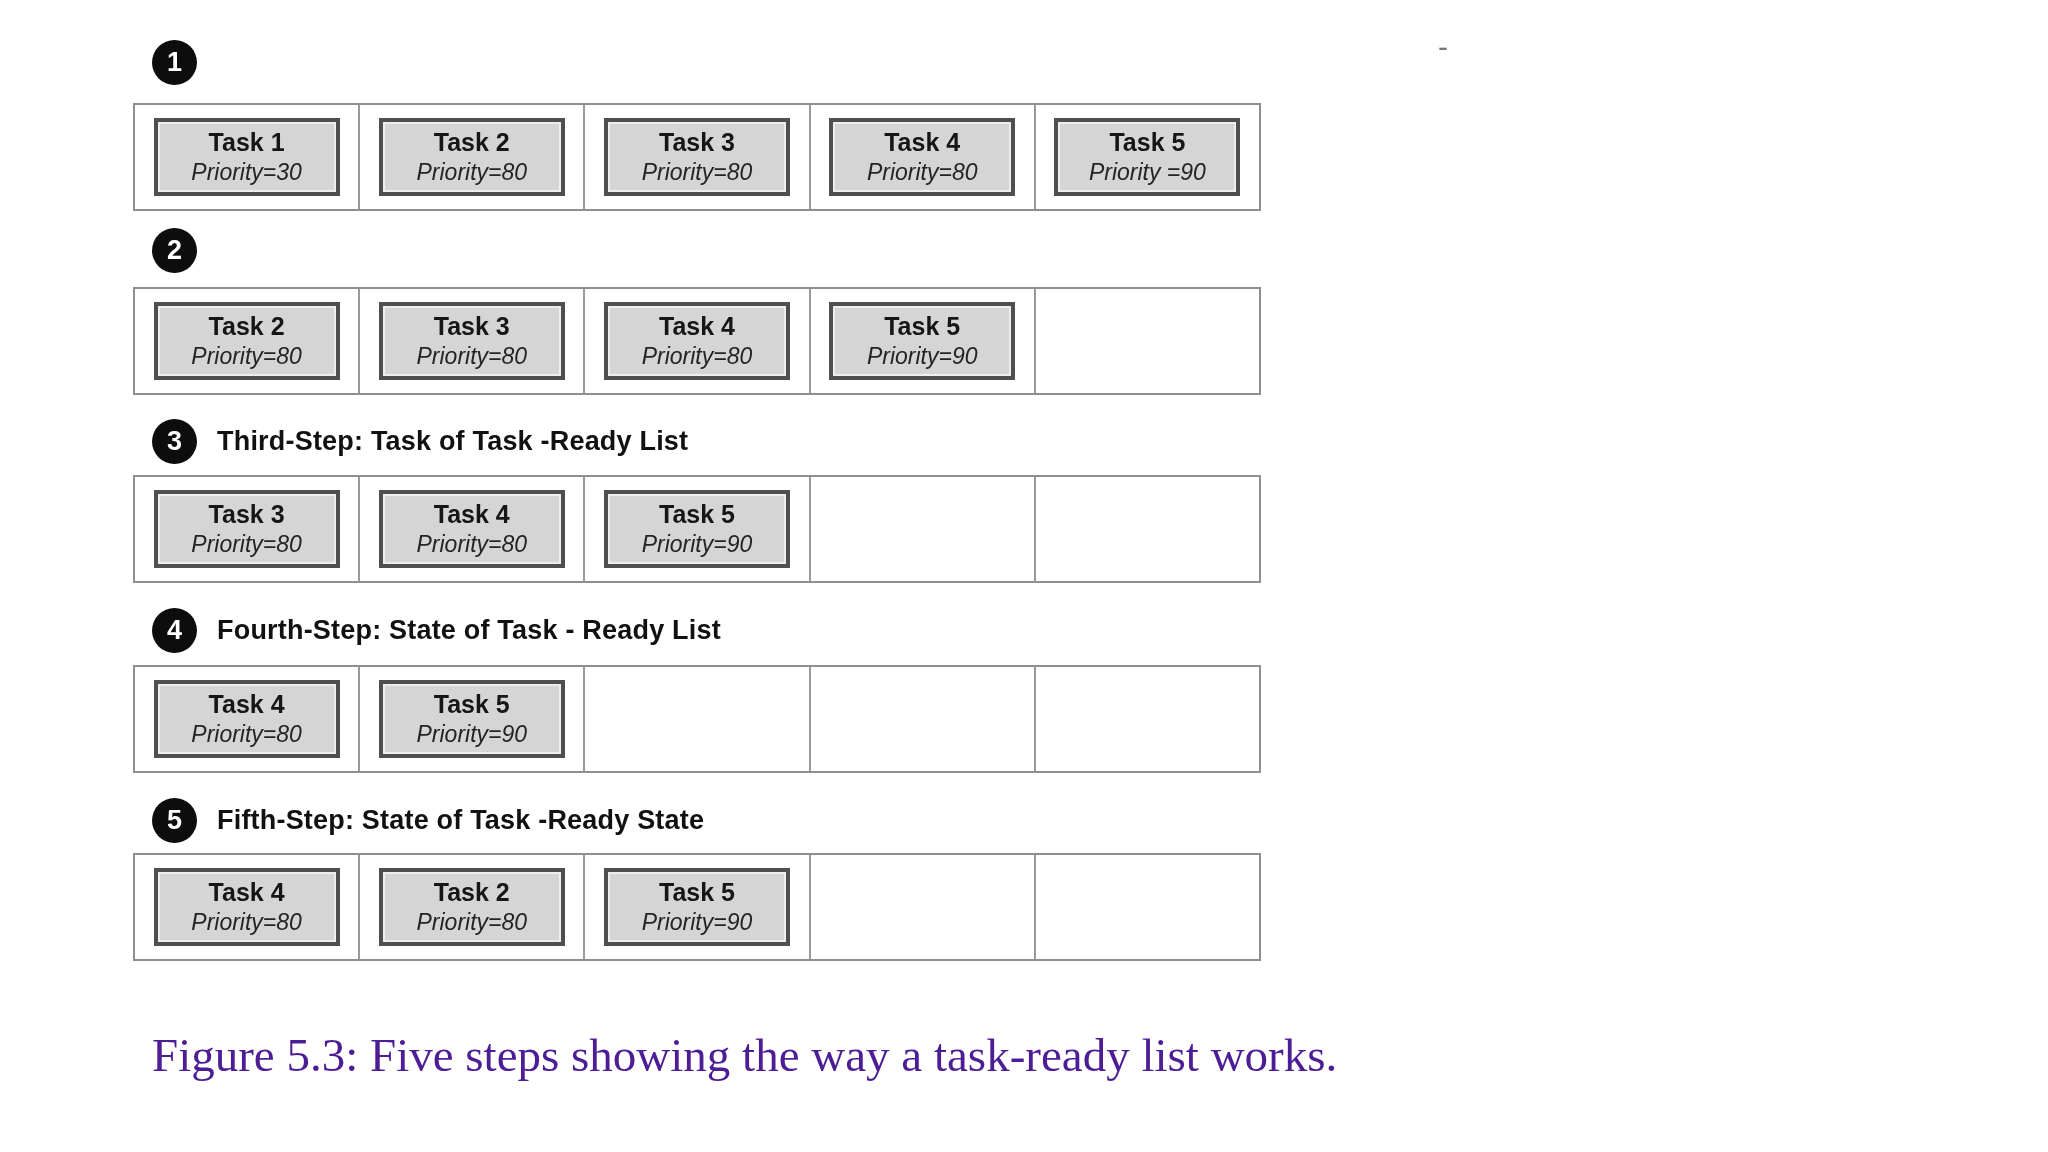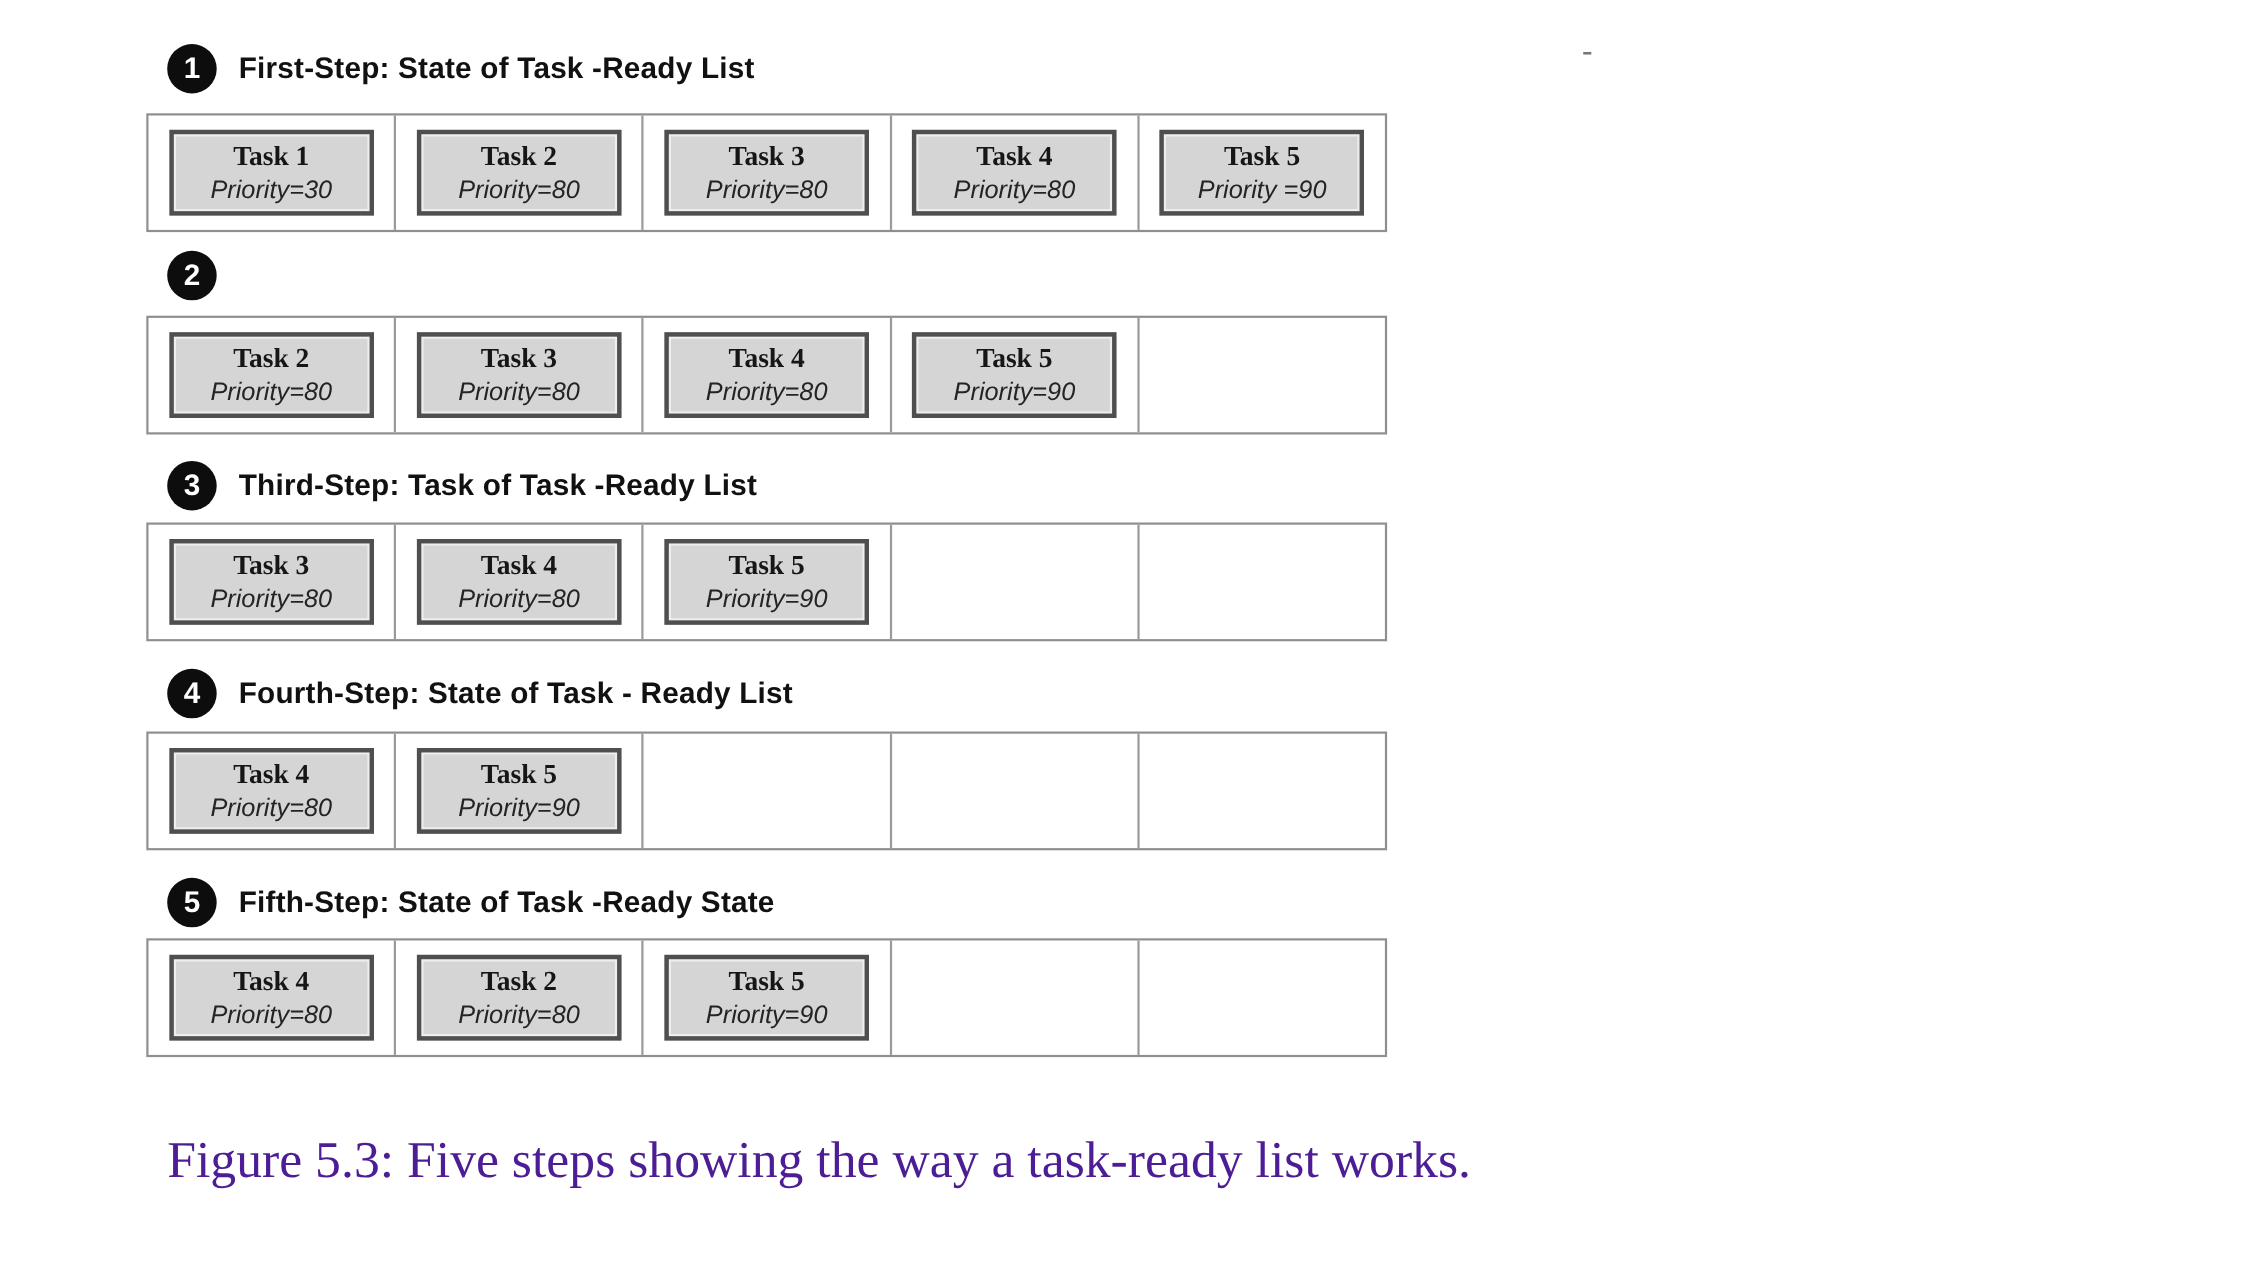--- a/index.html
+++ b/index.html
@@ -68,21 +68,20 @@
     display: flex;
     flex-direction: column;
     align-items: center;
     justify-content: center;
     line-height: 1.25;
   }
   .task-name {
     font-weight: bold;
     font-size: 25px;
     color: #161616;
-    font-family: Liberation Serif, serif;
   }
   .task-priority {
     font-style: italic;
     font-size: 23px;
     color: #242424;
   }
   .caption {
     position: absolute;
     left: 152px;
     top: 1028px;
@@ -107,21 +106,20 @@
 </style>
 </head>
 <body>
 
 <div class="canvas">
 
   <span class="stray-mark">-</span>
 
   <div class="step-header" id="h1">
     <div class="badge">1</div>
-    <div class="step-title">First-Step: State of Task -Ready List</div>
   </div>
   <div class="ready-row" id="r1">
     <div class="slot">
       <div class="task-box">
         <div class="task-name">Task 1</div>
         <div class="task-priority">Priority=30</div>
       </div>
     </div>
     <div class="slot">
       <div class="task-box">

